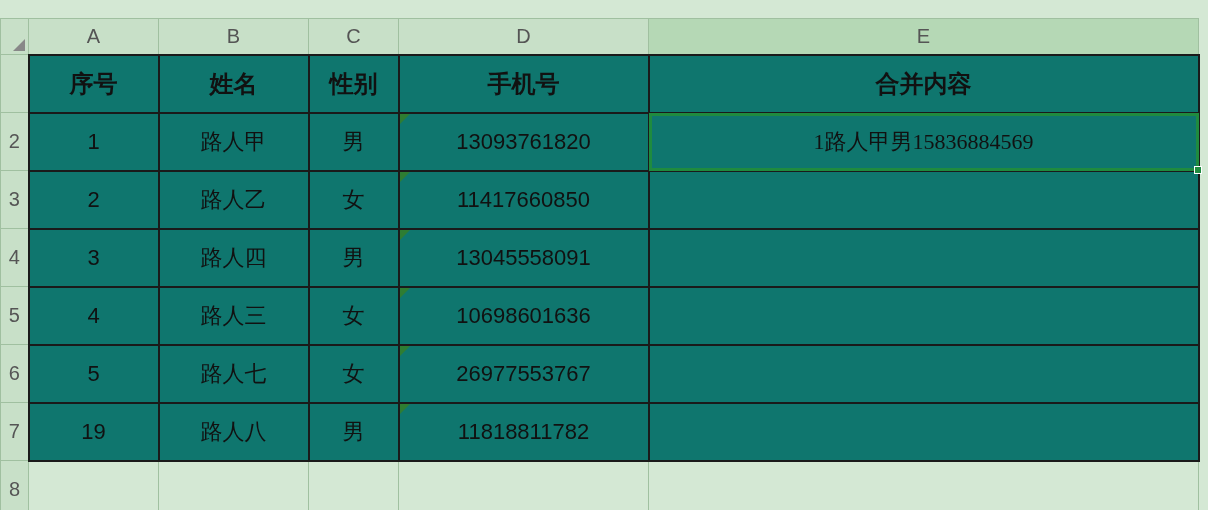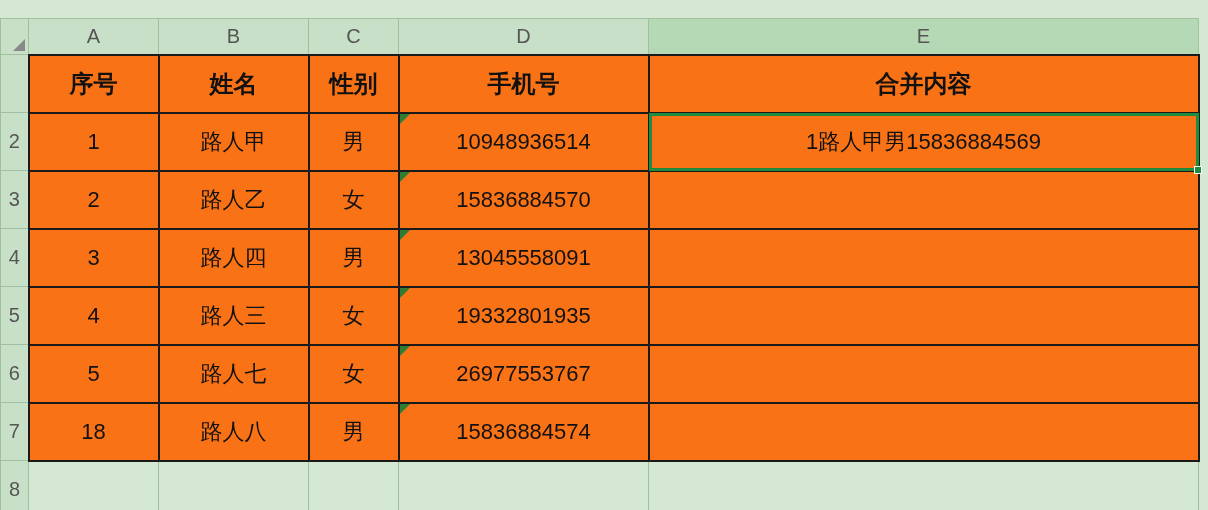--- a/index.html
+++ b/index.html
@@ -39,30 +39,31 @@
       background: #cde6cd;
       height: 58px;
       text-align: center;
       font-size: 22px;
       color: #111;
       border: 1px solid #a0c0a0;
       position: relative;
     }
     tr.data-row td.cell {
       border: 2px solid #1a1a1a;
-      background: #f97316;
+      background: #0f766e;
     }
     tr.data-row.header-row td.cell {
       font-weight: bold;
       font-size: 24px;
     }
     .selected-cell {
       outline: 3px solid #1f8b3f;
       outline-offset: -3px;
       position: relative;
+      font-family: Liberation Serif, serif;
     }
     .fill-handle {
       position: absolute;
       right: -4px;
       bottom: -4px;
       width: 8px;
       height: 8px;
       background: #1f8b3f;
       border: 1px solid #fff;
       z-index: 10;
@@ -127,66 +128,66 @@
       <td class="cell">性别</td>
       <td class="cell">手机号</td>
       <td class="cell">合并内容</td>
     </tr>
 
     <tr class="data-row">
       <td class="row-header">2</td>
       <td class="cell">1</td>
       <td class="cell">路人甲</td>
       <td class="cell">男</td>
-      <td class="cell"><span class="corner-mark"></span><span>10948936514</span></td>
+      <td class="cell"><span class="corner-mark"></span><span>13093761820</span></td>
       <td class="cell selected-cell"><span>1路人甲男15836884569</span><span class="fill-handle"></span></td>
     </tr>
 
     <tr class="data-row">
       <td class="row-header">3</td>
       <td class="cell">2</td>
       <td class="cell">路人乙</td>
       <td class="cell">女</td>
-      <td class="cell"><span class="corner-mark"></span><span>15836884570</span></td>
+      <td class="cell"><span class="corner-mark"></span><span>11417660850</span></td>
       <td class="cell"></td>
     </tr>
 
     <tr class="data-row">
       <td class="row-header">4</td>
       <td class="cell">3</td>
       <td class="cell">路人四</td>
       <td class="cell">男</td>
       <td class="cell"><span class="corner-mark"></span><span>13045558091</span></td>
       <td class="cell"></td>
     </tr>
 
     <tr class="data-row">
       <td class="row-header">5</td>
       <td class="cell">4</td>
       <td class="cell">路人三</td>
       <td class="cell">女</td>
-      <td class="cell"><span class="corner-mark"></span><span>19332801935</span></td>
+      <td class="cell"><span class="corner-mark"></span><span>10698601636</span></td>
       <td class="cell"></td>
     </tr>
 
     <tr class="data-row">
       <td class="row-header">6</td>
       <td class="cell">5</td>
       <td class="cell">路人七</td>
       <td class="cell">女</td>
       <td class="cell"><span class="corner-mark"></span><span>26977553767</span></td>
       <td class="cell"></td>
     </tr>
 
     <tr class="data-row">
       <td class="row-header">7</td>
-      <td class="cell">18</td>
+      <td class="cell">19</td>
       <td class="cell">路人八</td>
       <td class="cell">男</td>
-      <td class="cell"><span class="corner-mark"></span><span>15836884574</span></td>
+      <td class="cell"><span class="corner-mark"></span><span>11818811782</span></td>
       <td class="cell"></td>
     </tr>
 
     <tr class="empty-row">
       <td class="row-header" style="height:30px">8</td>
       <td class="cell"></td>
       <td class="cell"></td>
       <td class="cell"></td>
       <td class="cell"></td>
       <td class="cell"></td>

